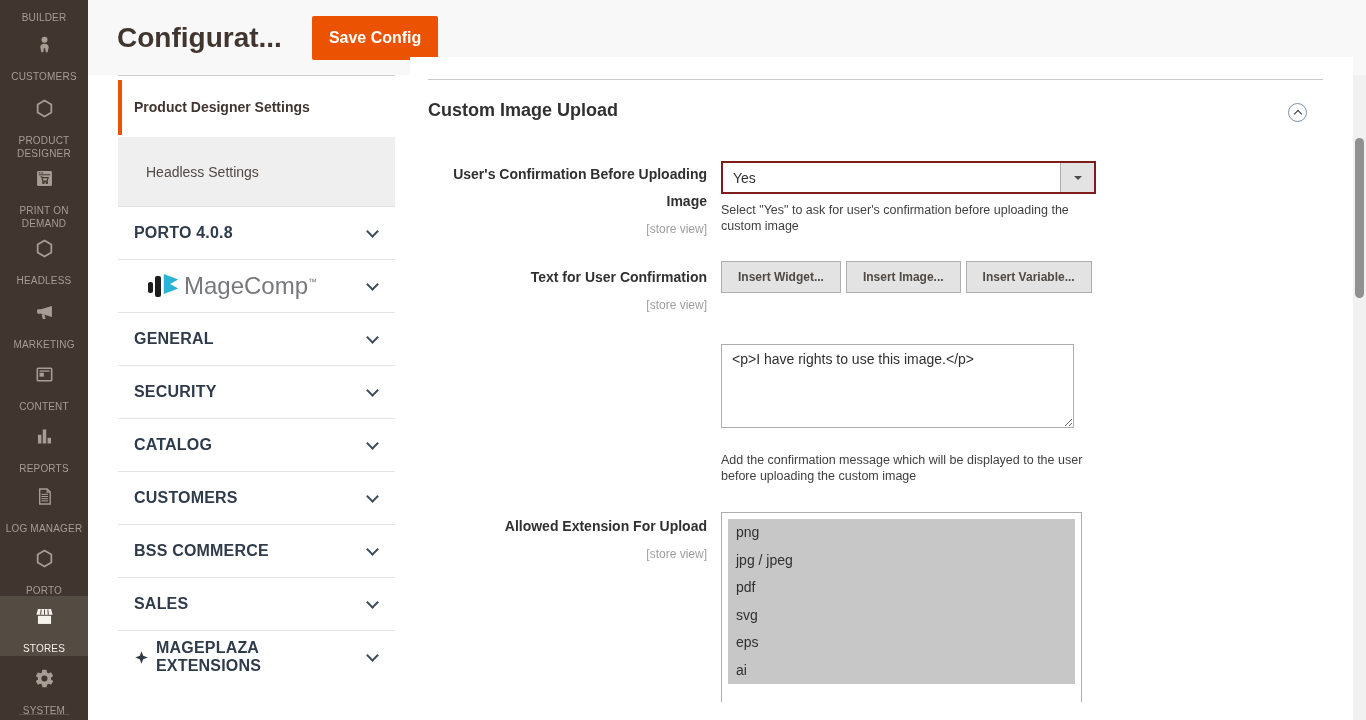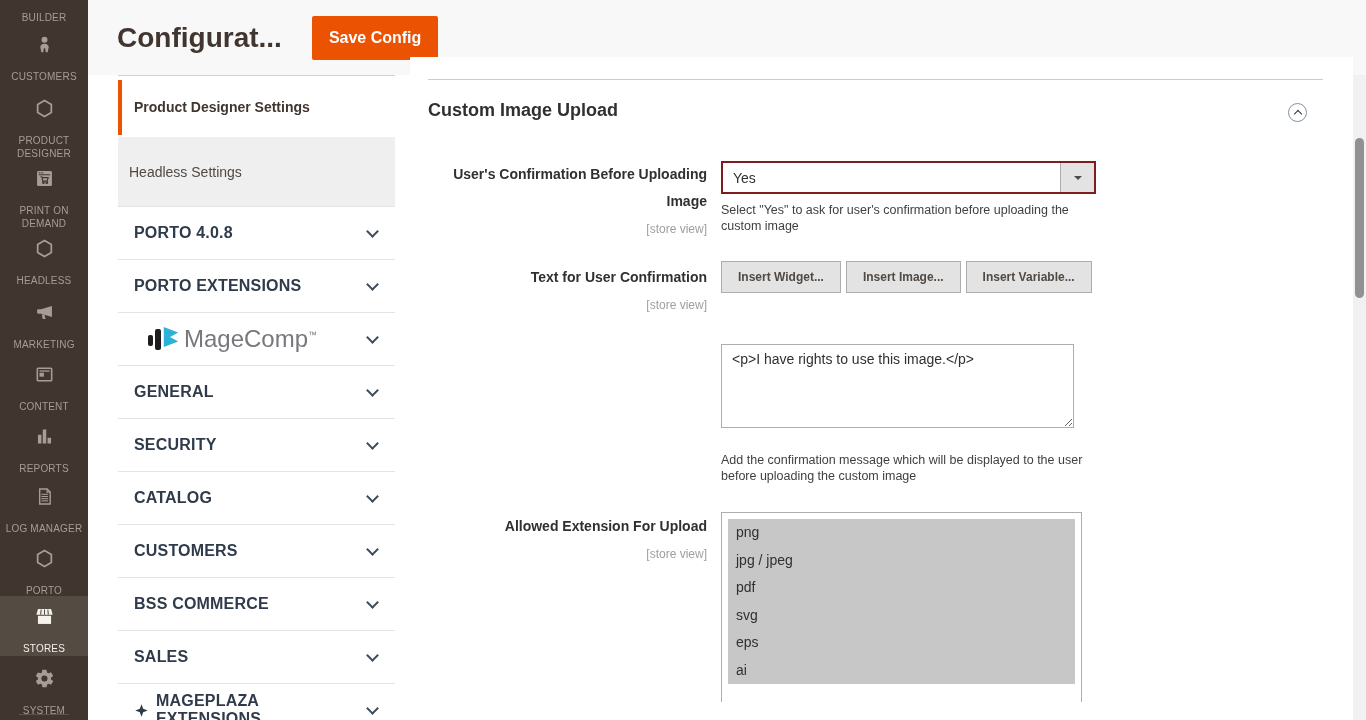--- a/index.html
+++ b/index.html
@@ -20,21 +20,21 @@
     background:#f8f8f8; display:flex; align-items:center; }
   .page-title { margin-left:29px; font-size:28px; color:#41362f; white-space:nowrap; }
   .save-btn { margin-left:30px; background:#eb5202; color:#fff; font-weight:700; font-size:16px;
     padding:13px 17px; border:none; border-radius:2px; cursor:pointer; font-family:inherit; }
 
   
   .config-nav { position:absolute; left:118px; top:75px; width:277px; height:645px; overflow:hidden; background:#fff; }
   .cfg-page { position:relative; display:flex; align-items:center; font-size:14px; color:#514943; cursor:pointer; }
   .cfg-page.current { border-top:1px solid #d0d0d0; height:62px; font-weight:700; color:#41362f; padding-left:16px; background:#fff; }
   .cfg-page.current::before { content:""; position:absolute; left:0; top:4px; bottom:2px; width:4px; background:#eb5202; }
-  .cfg-page.plain { height:69px; background:#efefef; padding-left:11px; }
+  .cfg-page.plain { height:69px; background:#efefef; padding-left:28px; }
   .cfg-section { height:53px; border-top:1px solid #e3e3e3; display:flex; align-items:center;
     padding:0 18px 0 16px; cursor:pointer; background:#fff; }
   .sec-label { font-weight:700; font-size:16px; color:#2f3b4a; letter-spacing:.2px; flex:1; }
   .chev { width:9px; height:9px; border-right:2px solid #3d4c5a; border-bottom:2px solid #3d4c5a;
     transform:rotate(45deg); margin-top:-4px; flex:0 0 auto; }
   .mc-logo { flex:1; display:flex; align-items:center; }
   .mc-bars { display:flex; align-items:center; margin-left:14px; }
   .mc-bar1 { width:5px; height:11px; background:#1d1d1f; border-radius:2px; margin-top:3px; }
   .mc-bar2 { width:6px; height:21px; background:#1d1d1f; border-radius:2px; margin-left:2px; }
   .mc-tri { margin-left:1px; }
@@ -203,24 +203,20 @@
     <span>Product Designer Settings</span>
   </div>
   <div class="cfg-page plain">
     <span>Headless Settings</span>
   </div>
 
   <div class="cfg-section">
     <span class="sec-label">PORTO 4.0.8</span>
     <span class="chev"></span>
   </div>
-  <div class="cfg-section">
-    <span class="sec-label">PORTO EXTENSIONS</span>
-    <span class="chev"></span>
-  </div>
 
   <div class="cfg-section">
     <span class="mc-logo">
       <span class="mc-bars">
         <span class="mc-bar1"></span>
           <span class="mc-bar2"></span>
         <span class="mc-tri"><svg width="18" height="22" viewBox="0 0 20 22">
               <path d="M2 0l16 6-9 5 9 5L2 22z" fill="#2ab3d6"></path>
             </svg></span>
       </span>

